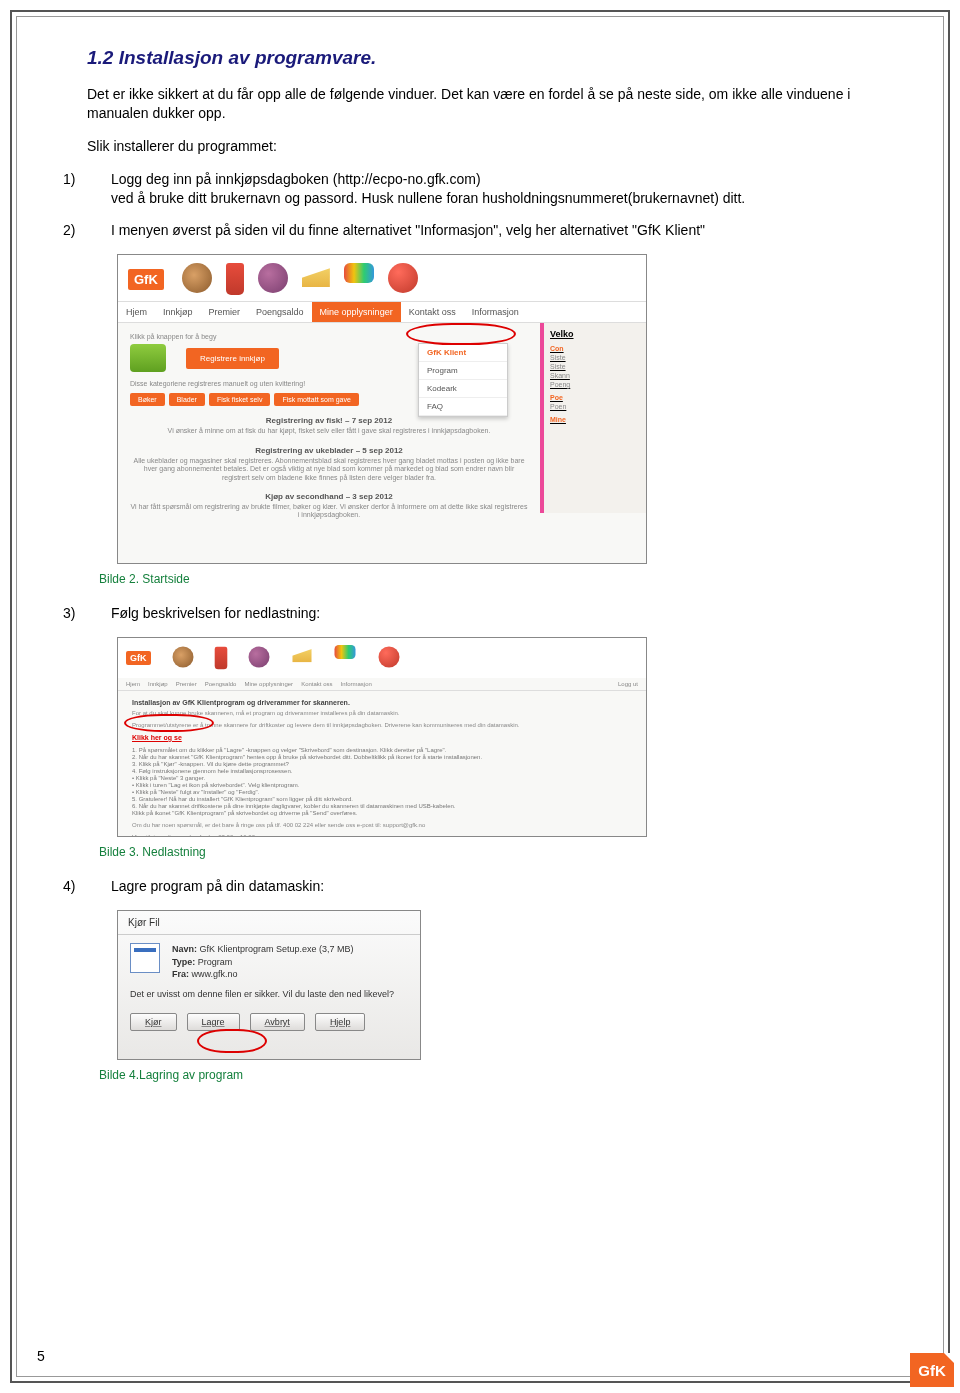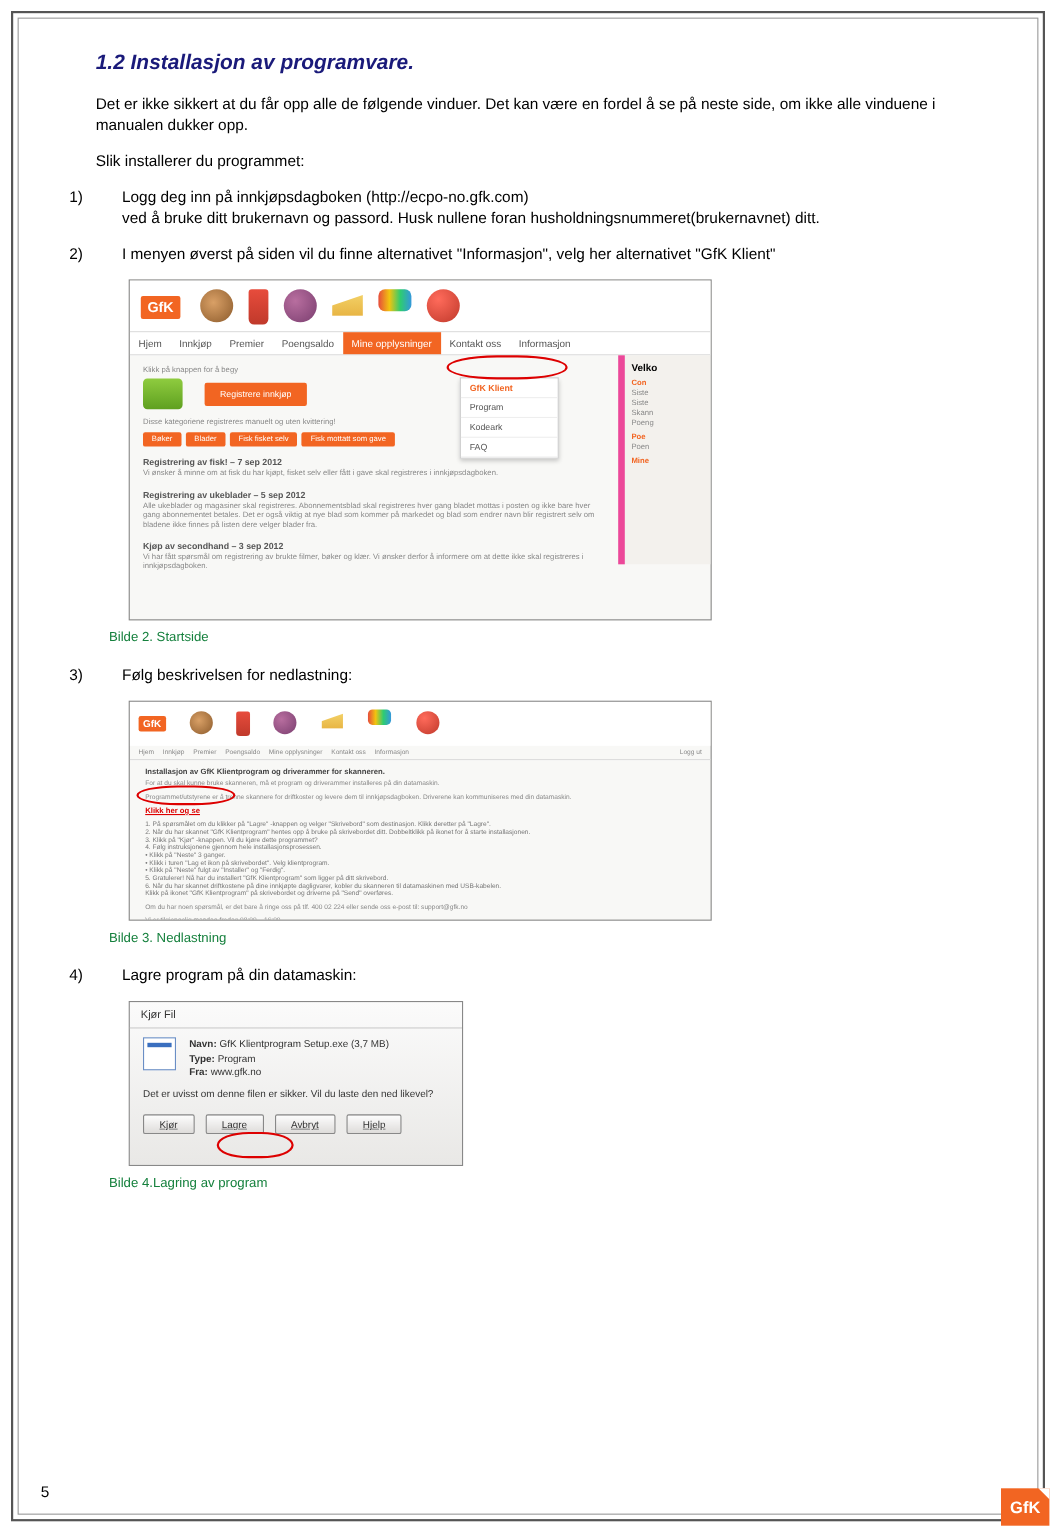--- a/index.html
+++ b/index.html
@@ -70,24 +70,24 @@
   .ss1-tab { padding:5px 8px; }
   .ss1-tab.active { background:#f26522; color:#fff; }
   .ss1-body { display:flex; height:190px; }
   .ss1-left { flex:1; padding:10px 12px; font-size:8px; color:#444; }
   .reg-btn-row { display:flex; align-items:center; gap:20px; }
   .basket-icon { width:36px; height:28px; background:linear-gradient(#8fcc3f,#5fa020); border-radius:4px; position:relative; }
   .reg-btn { background:#f26522; color:#fff; font-size:8px; padding:6px 14px; border-radius:2px; }
   .cat-note { margin-top:8px; color:#888; font-size:7px; }
   .cat-row { display:flex; gap:4px; margin-top:6px; }
   .cat-btn { background:#f26522; color:#fff; font-size:7px; padding:3px 8px; border-radius:2px; }
-  .news-block { margin-top:10px; }
+  .news-block { margin-top:10px;text-align:center; }
   .news-title { color:#555; font-weight:bold; font-size:8px; }
   .news-body { color:#888; font-size:7px; margin-top:2px; line-height:1.2; }
-  .ss1-right { width:84px; background:#f3f1ed; border-left:6px solid #ec4899; font-size:7px; padding:6px; }
+  .ss1-right { width:106px; background:#f3f1ed; border-left:4px solid #ec4899; font-size:7px; padding:6px;text-decoration:underline; }
   .velk { font-size:9px; font-weight:bold; margin-bottom:4px; }
   .side-h { color:#f26522; font-weight:bold; margin-top:6px; font-size:7px; }
   .side-line { color:#888; margin-top:2px; }
   .dropdown-pop {
     position:absolute;
     top:88px; left:300px;
     background:#fff; border:1px solid #ccc;
     font-size:8px; width:90px;
     box-shadow:0 2px 4px rgba(0,0,0,.2);
   }

